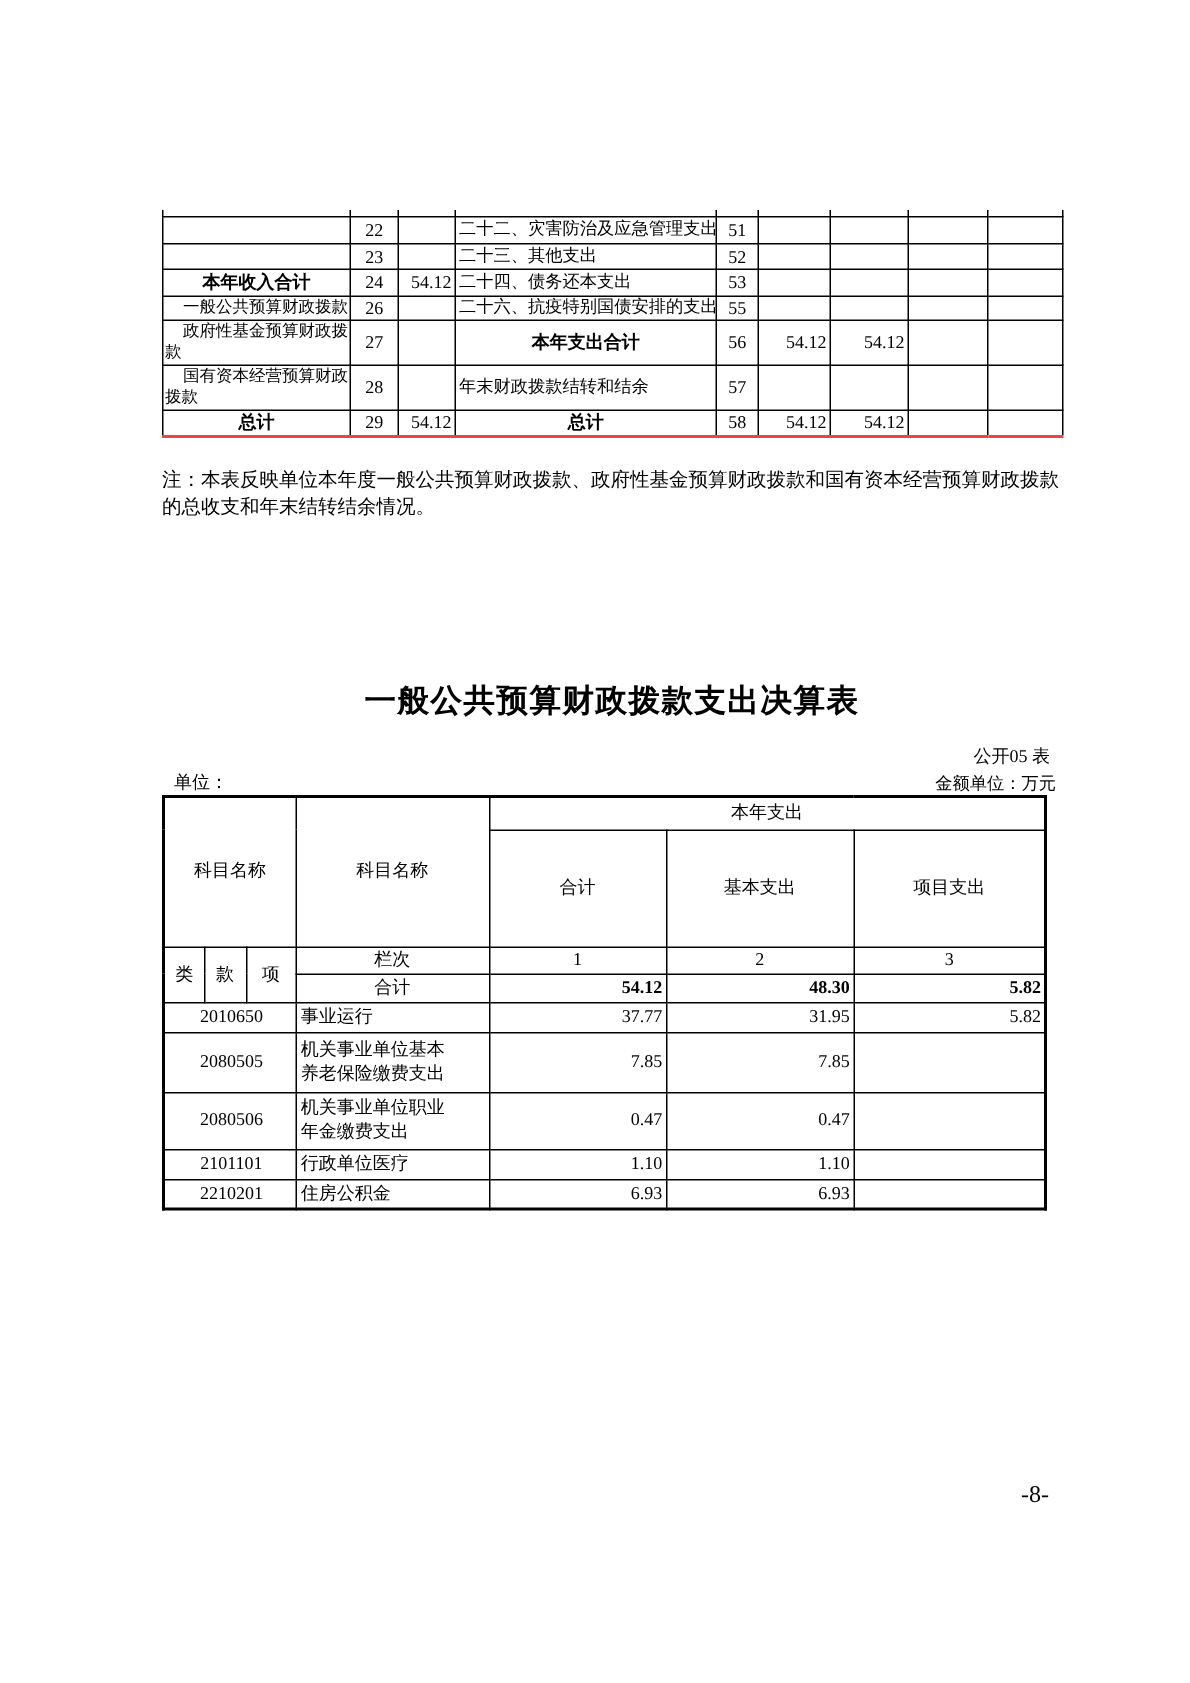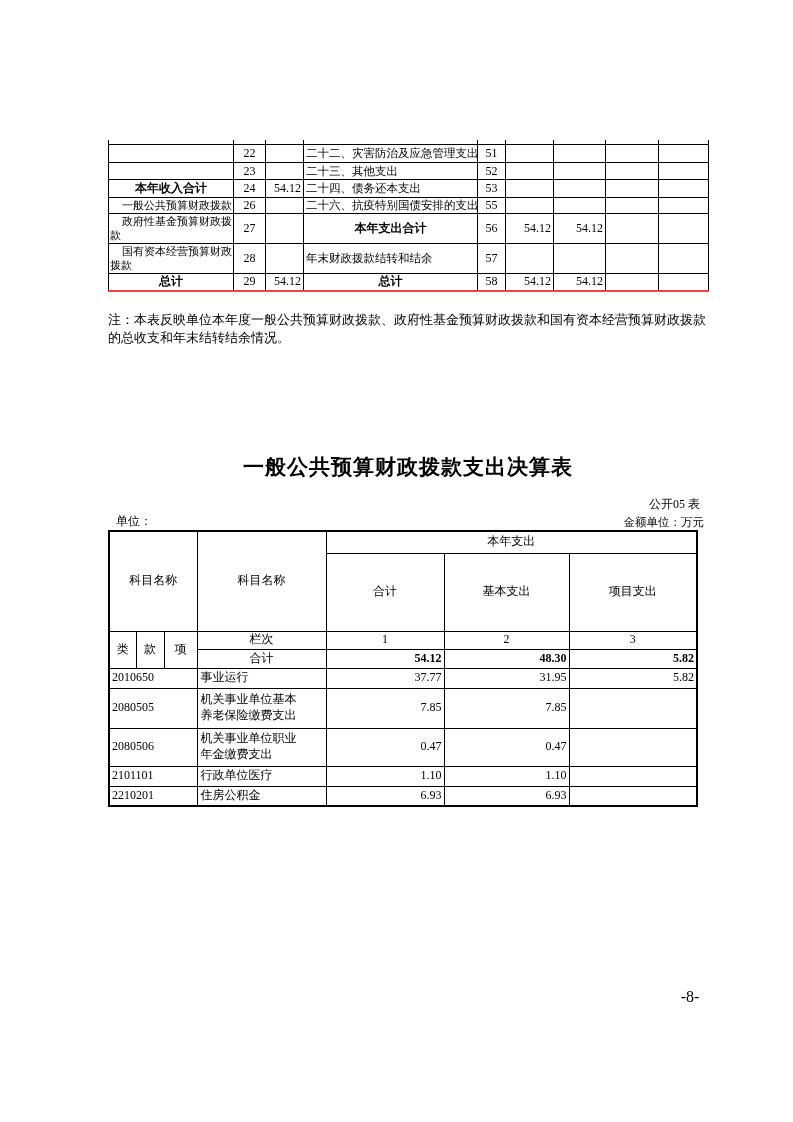--- a/index.html
+++ b/index.html
@@ -33,21 +33,21 @@
             justify-content:space-between;align-items:flex-end;font-size:12px;}
   .unit-row .au{font-size:11.5px;}
 
   
   .t2{position:absolute;left:108px;top:530px;width:588px;border:2px solid #000;
       border-collapse:collapse;table-layout:fixed;font-size:12px;line-height:1.3;}
   .t2 td{border:1px solid #000;padding:0;vertical-align:middle;overflow:hidden;}
   .t2 .ctr{text-align:center;}
   .t2 .val{text-align:right;padding-right:2px;}
   .t2 .b{font-weight:bold;}
-  .t2 .code{text-align:left;padding-left:2px;}
+  .t2 .code{text-align:center;padding-left:2px;}
   .t2 .name{text-align:left;padding-left:3px;padding-right:26px;}
 
   .page-no{position:absolute;left:655px;top:988px;width:70px;text-align:center;font-size:16px;}
 </style>
 </head>
 <body>
 
 <div class="sheet">
 
   <table class="t1">

